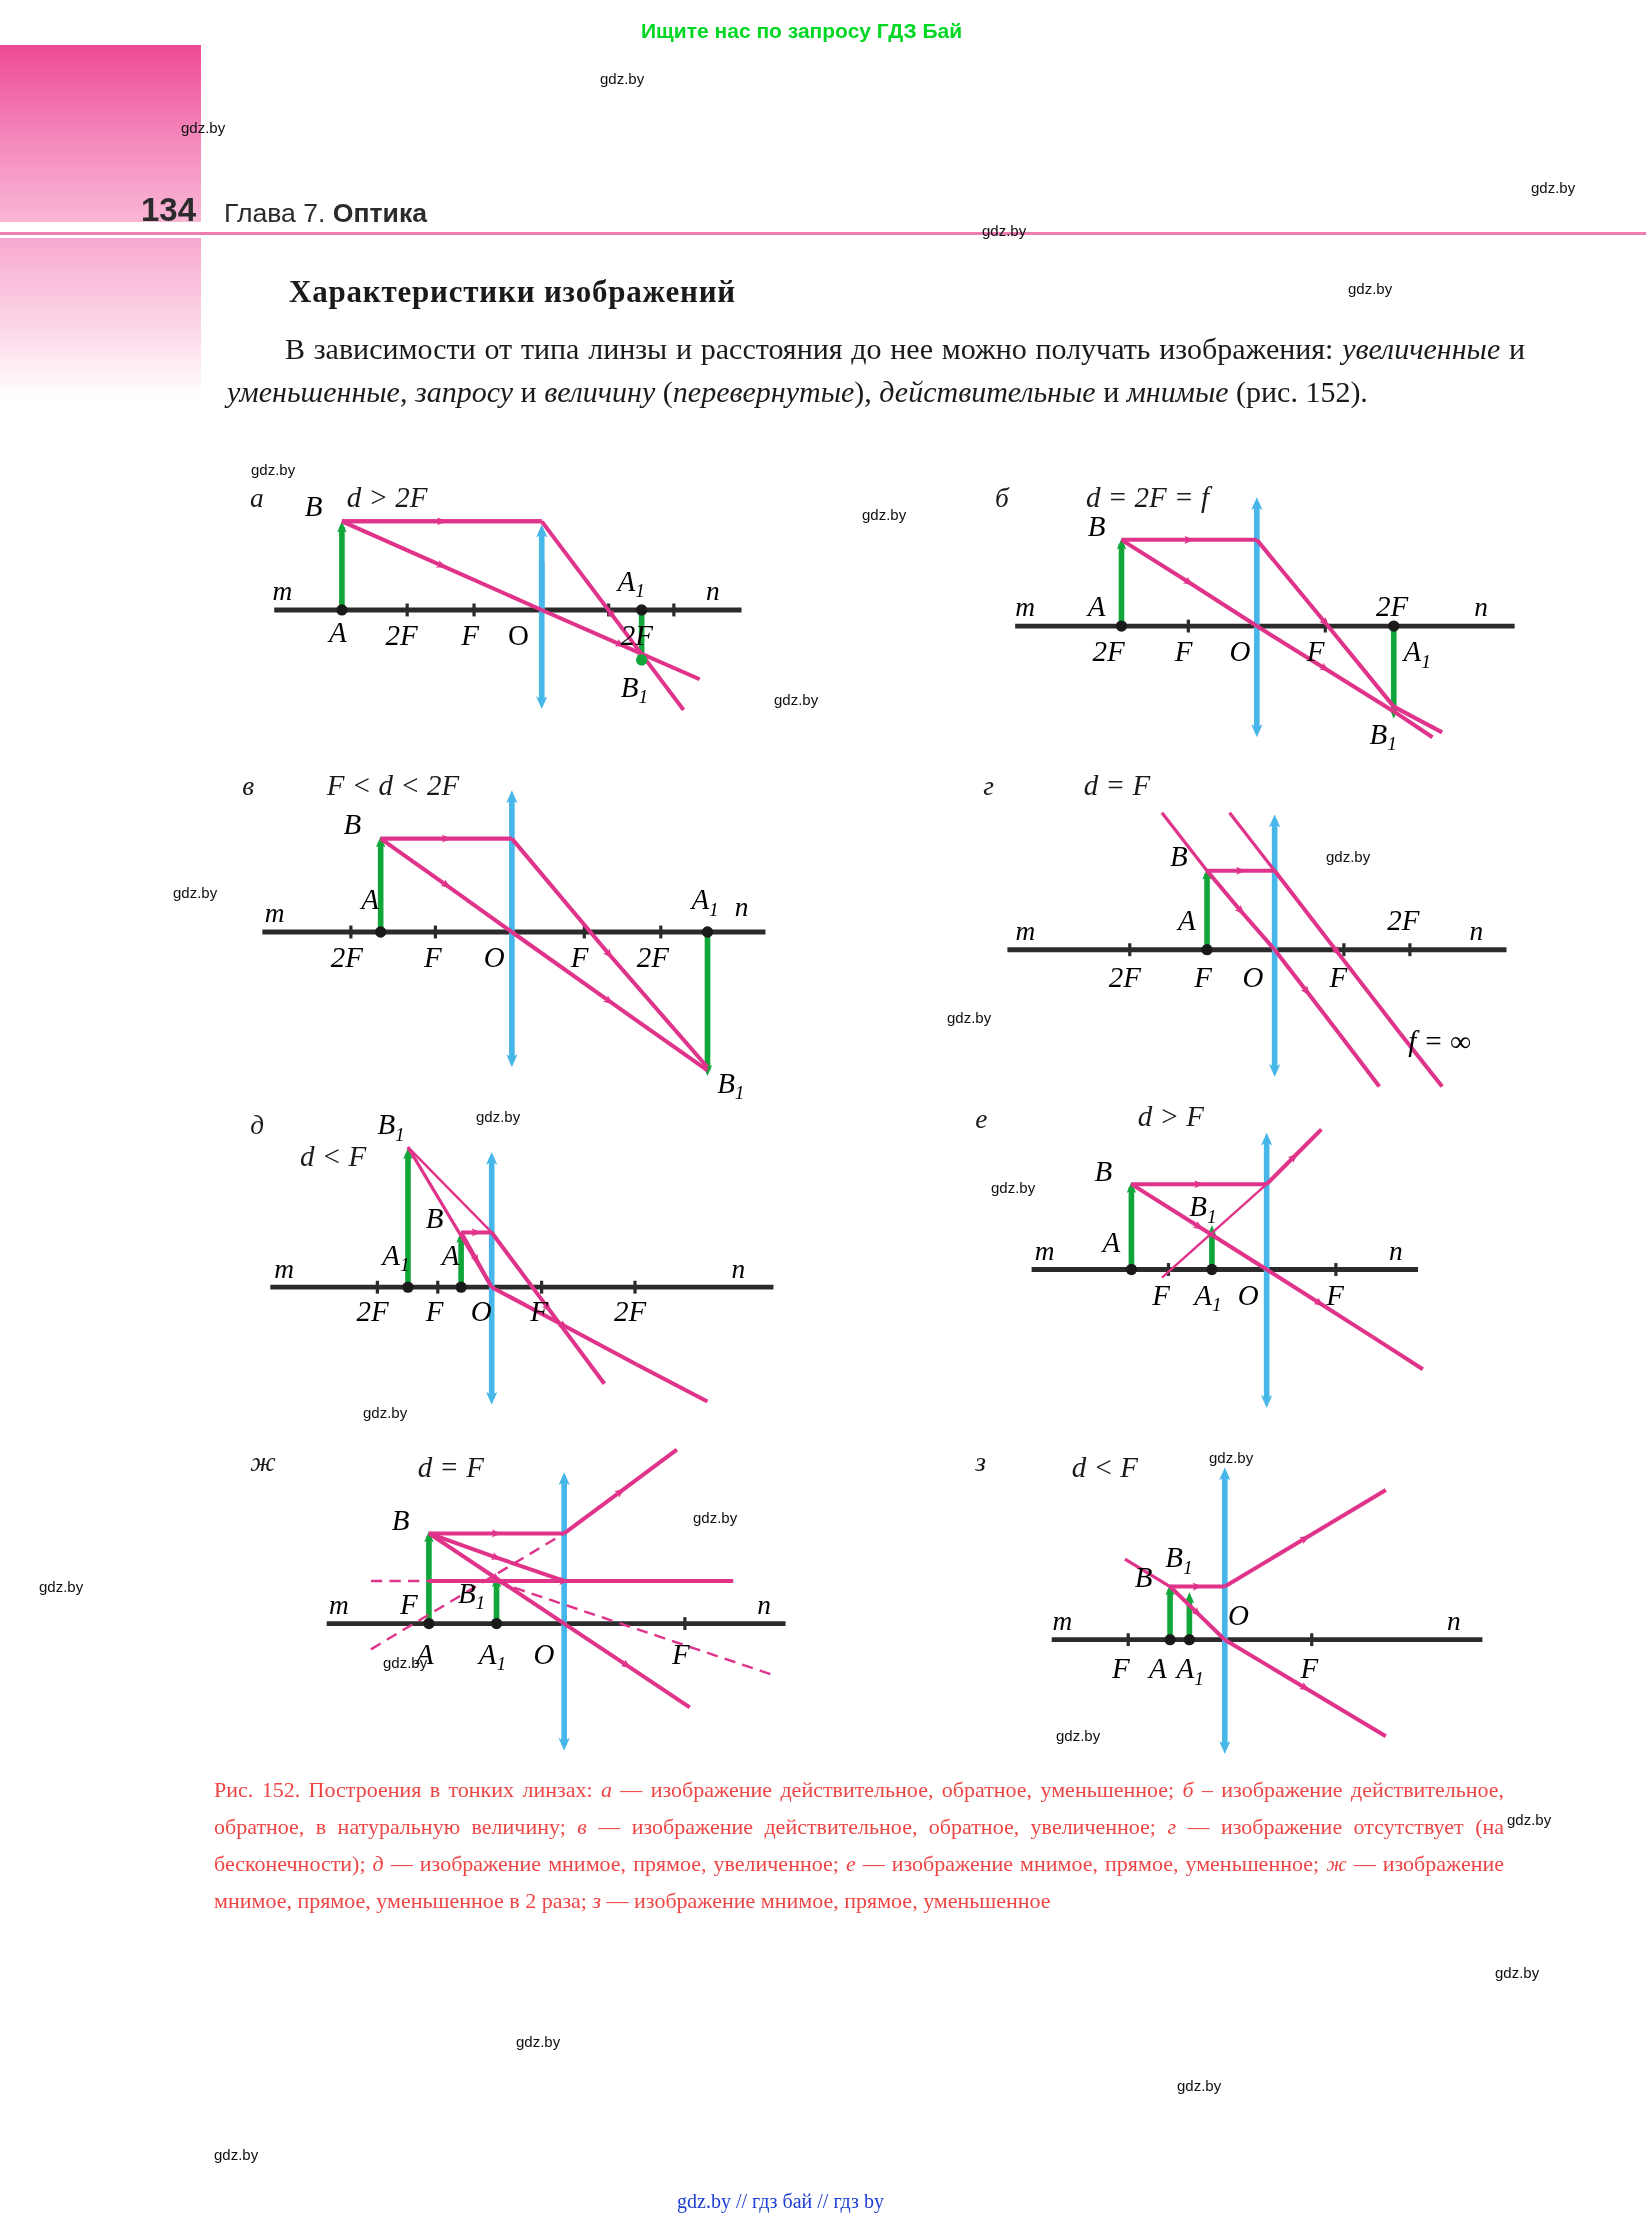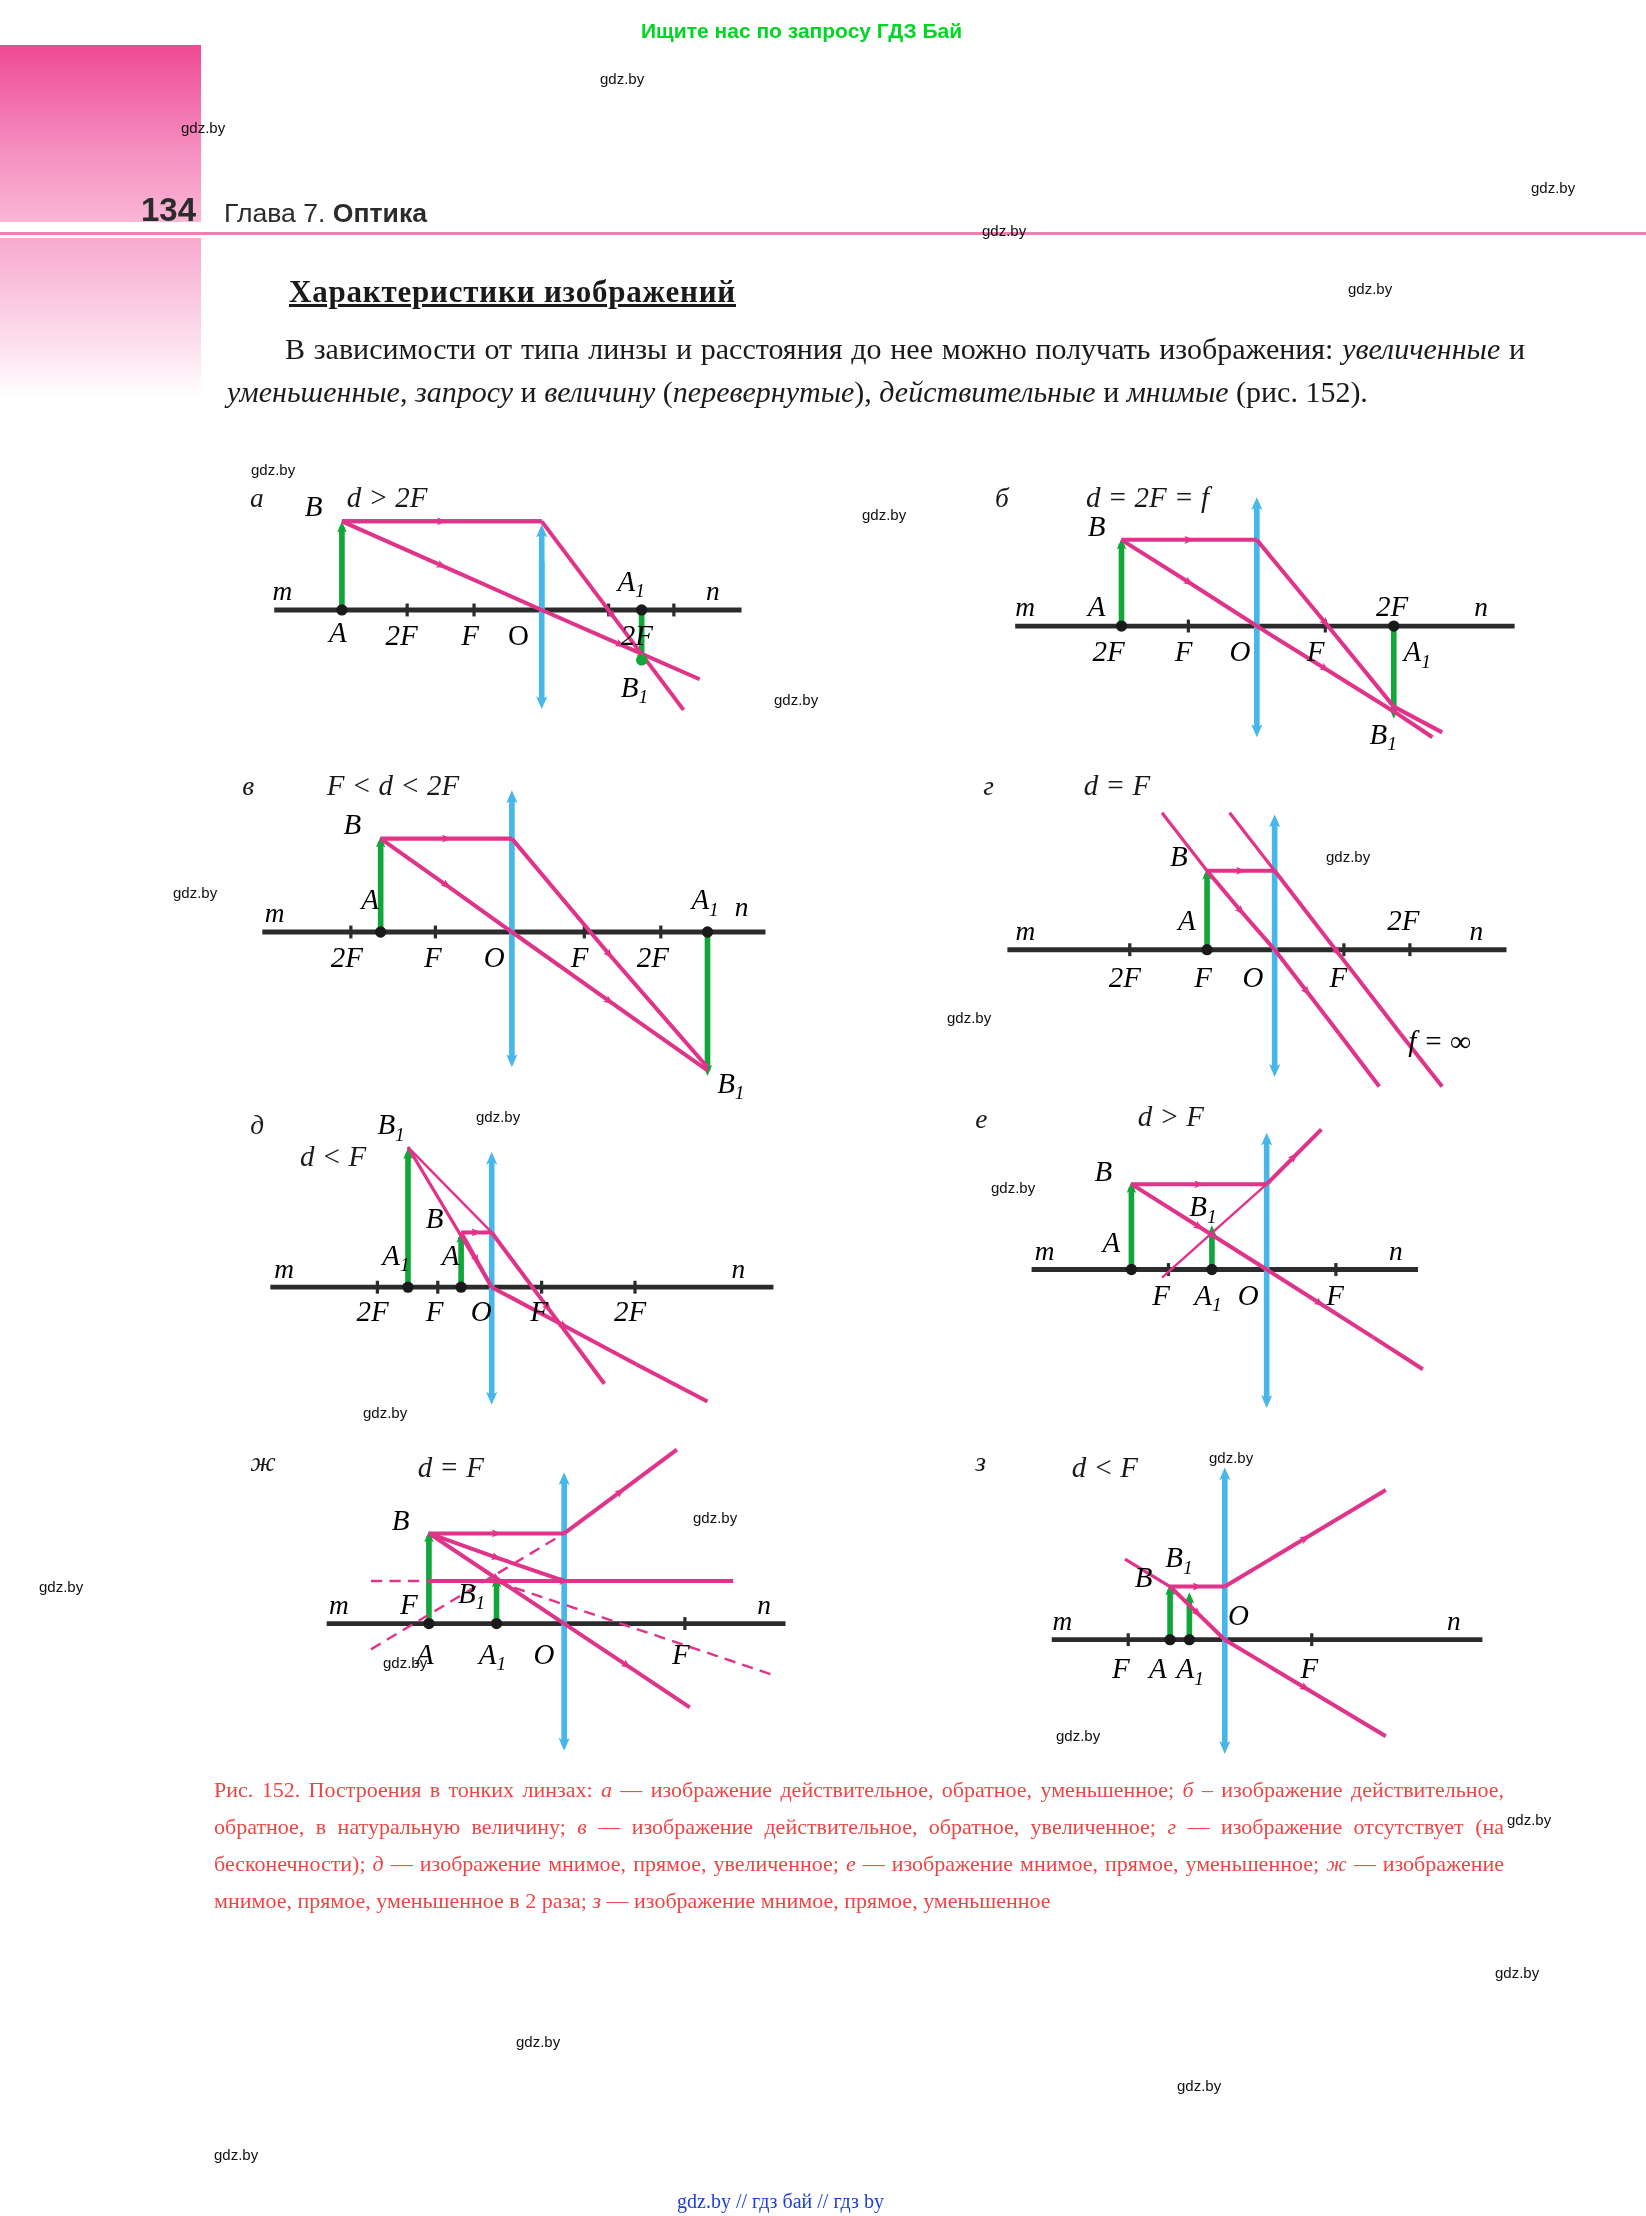--- a/index.html
+++ b/index.html
@@ -62,21 +62,21 @@
     position:absolute;left:224px;top:184px;
     font-family:"Liberation Sans", sans-serif;
     font-size:26.6px;color:#2b2b2b;
   }
   .chaptitle b{font-weight:bold;}
 
   
   .sec-head{
     position:absolute;left:289px;top:260px;
     font-family:"Liberation Serif", serif;
-    font-weight:bold;font-size:31px;letter-spacing:0.8px;color:#1a1a1a;text-decoration:underline;
+    font-weight:bold;font-size:31px;letter-spacing:0.8px;color:#1a1a1a;
   }
   .para{
     position:absolute;left:227px;top:313px;width:1298px;
     font-family:"Liberation Serif", serif;
     font-size:30px;line-height:43px;color:#1a1a1a;
     text-align:justify;
   }
   .para .ind{display:inline-block;width:58px;}
   .para i{font-style:italic;}
 

